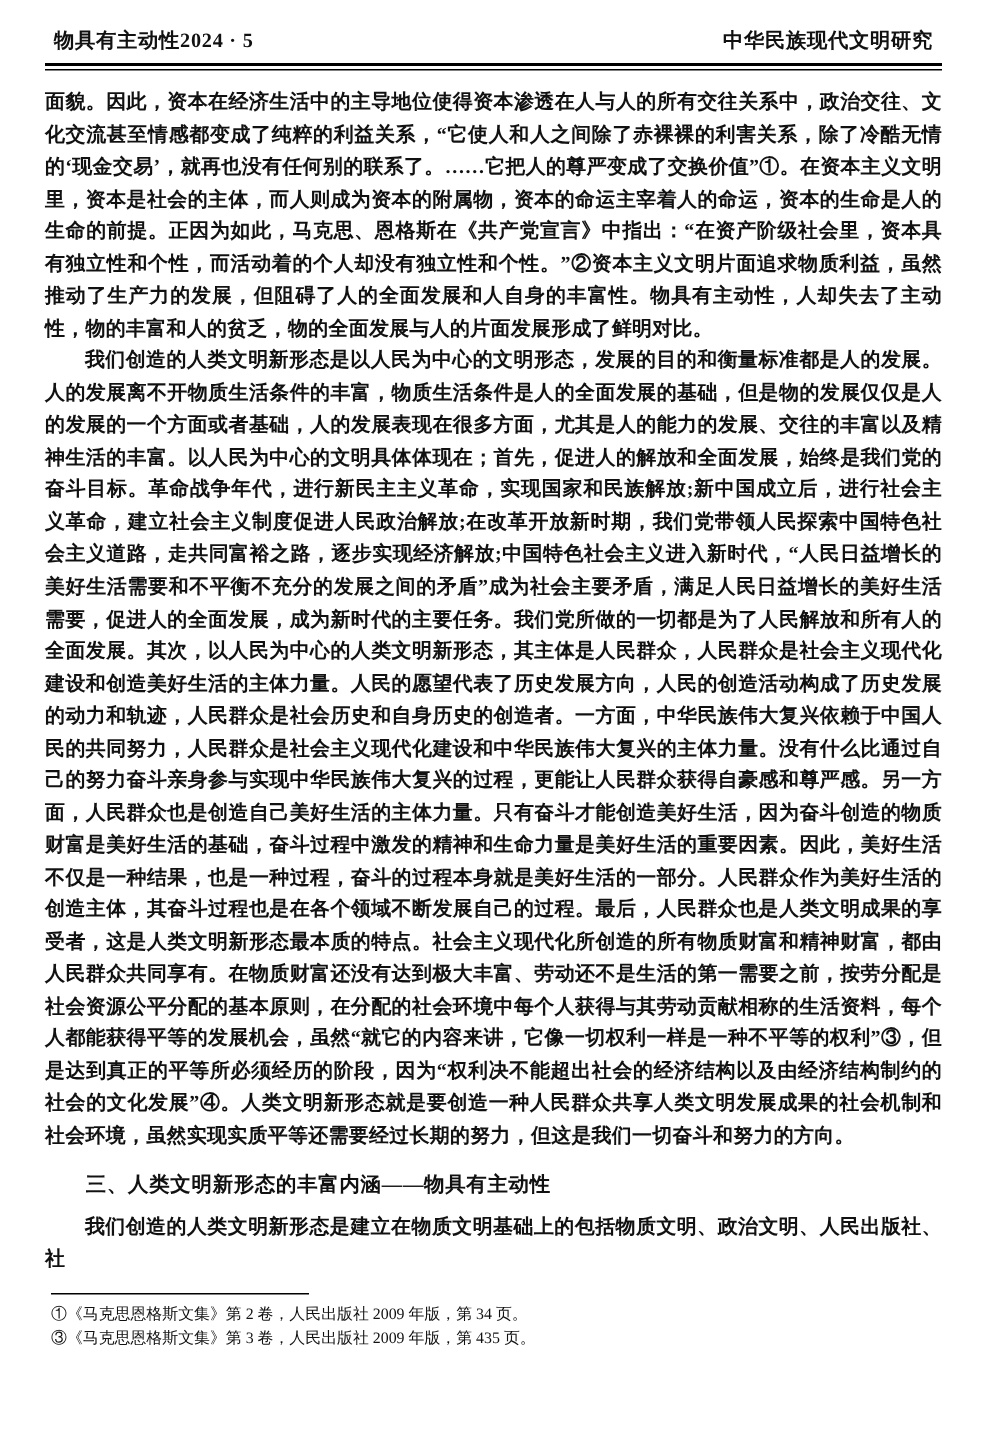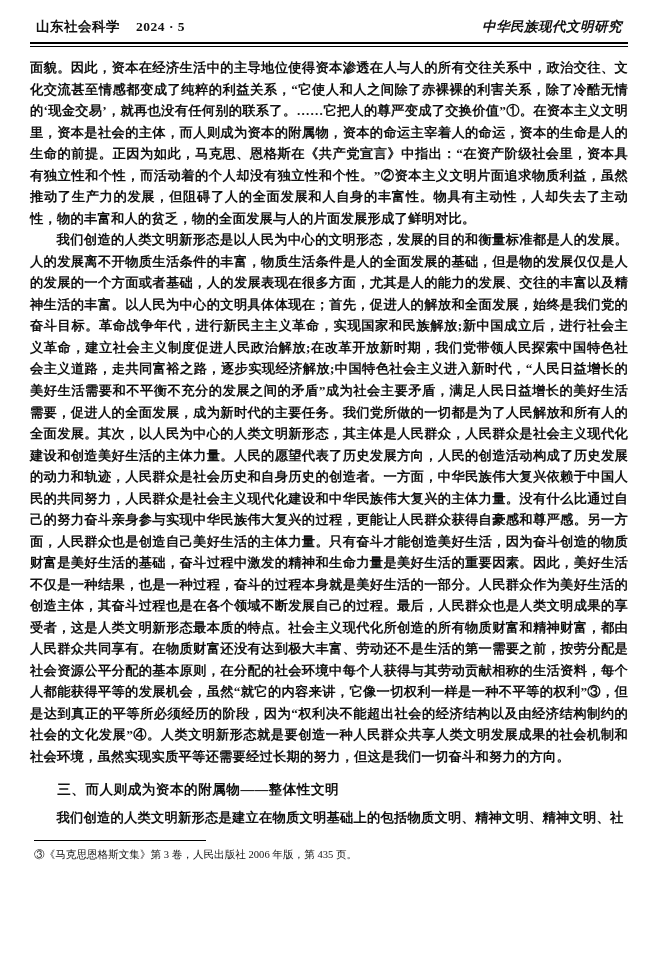--- a/index.html
+++ b/index.html
@@ -26,26 +26,24 @@
     justify-content: space-between;
     font-size: 13.5px;
     letter-spacing: 0.5px;
     padding: 0 6px 6px 6px;
   }
   .header-left {
     font-weight: bold;
   }
   .header-left .issue {
     font-weight: bold;
-    margin-left: 16px;
     font-family: "Liberation Serif", serif;
   }
   .header-right {
     font-weight: bold;
-    font-style: italic;
   }
   .rule-double {
     border-top: 2px solid #000;
     border-bottom: 1px solid #000;
     height: 2px;
     margin: 0 0 10px 0;
   }
   .body-text {
     font-size: 13.3px;
     line-height: 1.62;
@@ -88,38 +86,39 @@
     height: 6px;
   }
 </style>
 </head>
 <body>
 
 <div class="page">
 
   <div class="header">
     <div class="header-left">
-      <span>山东社会科学</span><span class="issue">2024 · 5</span>
+      <span>物具有主动性</span><span class="issue">2024 · 5</span>
     </div>
     <div class="header-right">中华民族现代文明研究</div>
   </div>
 
   <div class="rule-double"></div>
 
   <div class="body-text">
     <p class="noindent">面貌。因此，资本在经济生活中的主导地位使得资本渗透在人与人的所有交往关系中，政治交往、文化交流甚至情感都变成了纯粹的利益关系，“它使人和人之间除了赤裸裸的利害关系，除了冷酷无情的‘现金交易’，就再也没有任何别的联系了。……它把人的尊严变成了交换价值”①。在资本主义文明里，资本是社会的主体，而人则成为资本的附属物，资本的命运主宰着人的命运，资本的生命是人的生命的前提。正因为如此，马克思、恩格斯在《共产党宣言》中指出：“在资产阶级社会里，资本具有独立性和个性，而活动着的个人却没有独立性和个性。”②资本主义文明片面追求物质利益，虽然推动了生产力的发展，但阻碍了人的全面发展和人自身的丰富性。物具有主动性，人却失去了主动性，物的丰富和人的贫乏，物的全面发展与人的片面发展形成了鲜明对比。</p>
     <p class="indent2">我们创造的人类文明新形态是以人民为中心的文明形态，发展的目的和衡量标准都是人的发展。人的发展离不开物质生活条件的丰富，物质生活条件是人的全面发展的基础，但是物的发展仅仅是人的发展的一个方面或者基础，人的发展表现在很多方面，尤其是人的能力的发展、交往的丰富以及精神生活的丰富。以人民为中心的文明具体体现在；首先，促进人的解放和全面发展，始终是我们党的奋斗目标。革命战争年代，进行新民主主义革命，实现国家和民族解放;新中国成立后，进行社会主义革命，建立社会主义制度促进人民政治解放;在改革开放新时期，我们党带领人民探索中国特色社会主义道路，走共同富裕之路，逐步实现经济解放;中国特色社会主义进入新时代，“人民日益增长的美好生活需要和不平衡不充分的发展之间的矛盾”成为社会主要矛盾，满足人民日益增长的美好生活需要，促进人的全面发展，成为新时代的主要任务。我们党所做的一切都是为了人民解放和所有人的全面发展。其次，以人民为中心的人类文明新形态，其主体是人民群众，人民群众是社会主义现代化建设和创造美好生活的主体力量。人民的愿望代表了历史发展方向，人民的创造活动构成了历史发展的动力和轨迹，人民群众是社会历史和自身历史的创造者。一方面，中华民族伟大复兴依赖于中国人民的共同努力，人民群众是社会主义现代化建设和中华民族伟大复兴的主体力量。没有什么比通过自己的努力奋斗亲身参与实现中华民族伟大复兴的过程，更能让人民群众获得自豪感和尊严感。另一方面，人民群众也是创造自己美好生活的主体力量。只有奋斗才能创造美好生活，因为奋斗创造的物质财富是美好生活的基础，奋斗过程中激发的精神和生命力量是美好生活的重要因素。因此，美好生活不仅是一种结果，也是一种过程，奋斗的过程本身就是美好生活的一部分。人民群众作为美好生活的创造主体，其奋斗过程也是在各个领域不断发展自己的过程。最后，人民群众也是人类文明成果的享受者，这是人类文明新形态最本质的特点。社会主义现代化所创造的所有物质财富和精神财富，都由人民群众共同享有。在物质财富还没有达到极大丰富、劳动还不是生活的第一需要之前，按劳分配是社会资源公平分配的基本原则，在分配的社会环境中每个人获得与其劳动贡献相称的生活资料，每个人都能获得平等的发展机会，虽然“就它的内容来讲，它像一切权利一样是一种不平等的权利”③，但是达到真正的平等所必须经历的阶段，因为“权利决不能超出社会的经济结构以及由经济结构制约的社会的文化发展”④。人类文明新形态就是要创造一种人民群众共享人类文明发展成果的社会机制和社会环境，虽然实现实质平等还需要经过长期的努力，但这是我们一切奋斗和努力的方向。</p>
   </div>
 
-  <div class="section-title">三、而人则成为资本的附属物——整体性文明</div>
+  <div class="section-title">三、人类文明新形态的丰富内涵——物具有主动性</div>
 
   <div class="body-text">
-    <p class="indent2">我们创造的人类文明新形态是建立在物质文明基础上的包括物质文明、精神文明、精神文明、社</p>
+    <p class="indent2">我们创造的人类文明新形态是建立在物质文明基础上的包括物质文明、政治文明、人民出版社、社</p>
   </div>
 
   <hr class="footnote-sep">
 
   <div class="footnotes">
-    <div>③《马克思恩格斯文集》第 3 卷，人民出版社 2006 年版，第 435 页。</div>
+    <div>①《马克思恩格斯文集》第 2 卷，人民出版社 2009 年版，第 34 页。</div>
+    <div>③《马克思恩格斯文集》第 3 卷，人民出版社 2009 年版，第 435 页。</div>
   </div>
 
   <div class="footer-space"></div>
 </div>
 
 </body></html>

